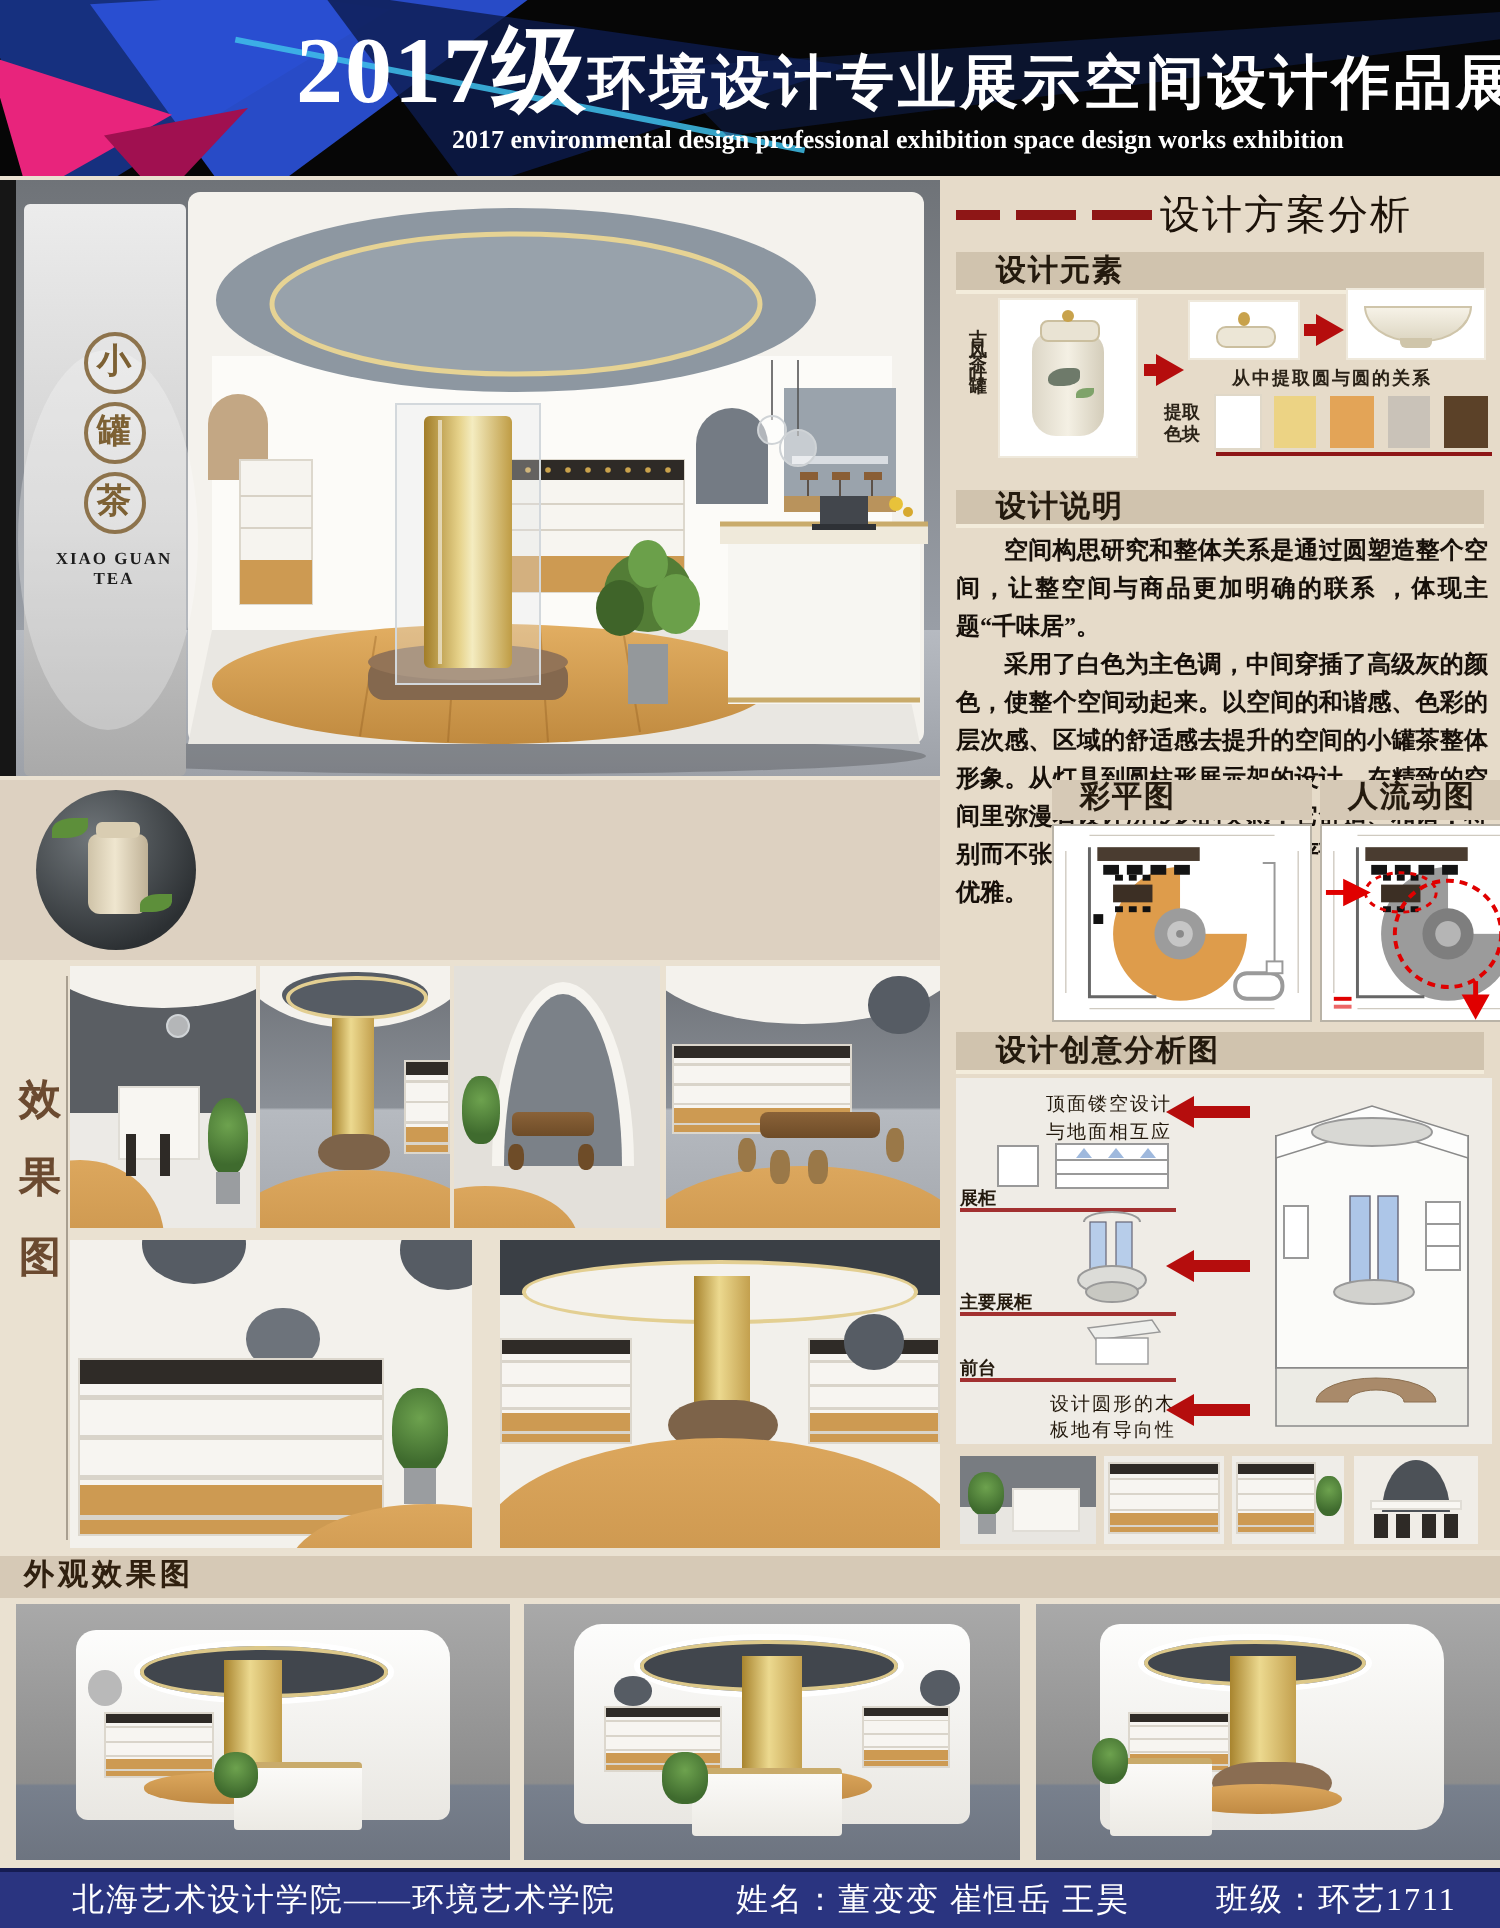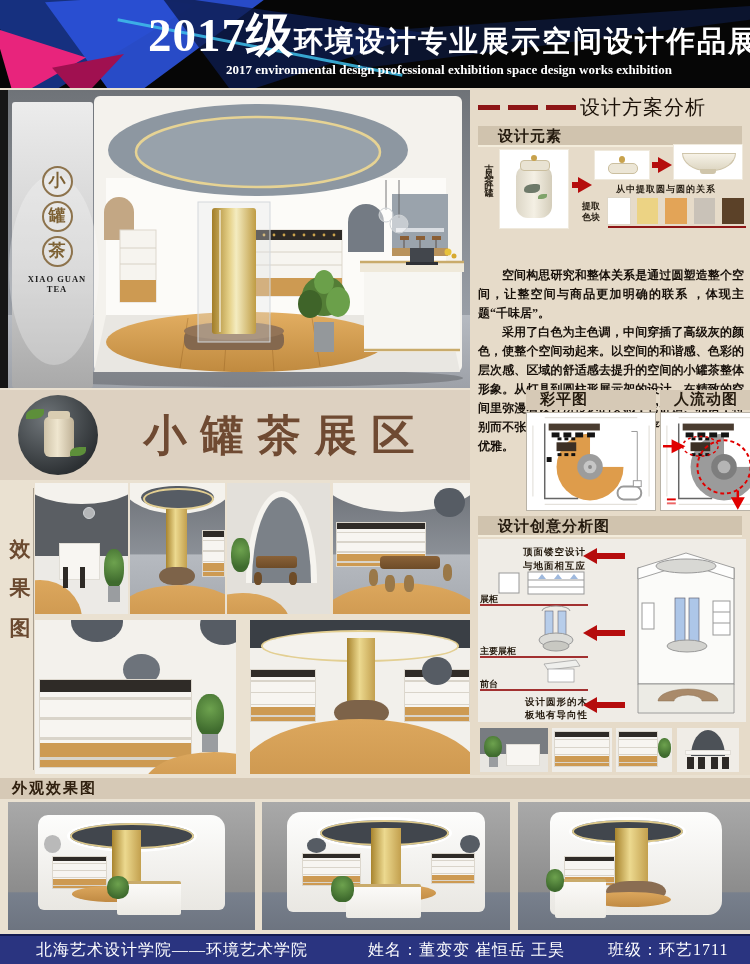--- a/index.html
+++ b/index.html
@@ -37,21 +37,21 @@
   .arrow-l .head{position:absolute;left:0;top:0;width:0;height:0;border-top:8px solid transparent;border-bottom:8px solid transparent;border-right:14px solid #b50d0d;}
   .swatch{width:22px;height:26px;display:inline-block;}
   .redline{position:absolute;height:2px;background:#8e1616;}
   .desc-body{position:absolute;left:8px;top:178px;width:266px;font-size:12px;line-height:19px;
              color:#17100a;font-weight:bold;text-align:justify;}
   .desc-body p{margin:0;text-indent:2em;}
   .plan{position:absolute;width:130px;margin-left:48px;}
   .plan .ph-head{height:20px;font-size:15px;font-weight:bold;color:#241a0e;background:#d6c9b6;padding-left:14px;line-height:19px;letter-spacing:1px;}
   .plan svg{display:block;background:#fff;border:1px solid #b9b3a7;margin-top:2px;}
   .creative-body{position:absolute;left:8px;top:451px;width:268px;height:183px;background:#efece6;}
-  .note{position:absolute;font-size:9.5px;font-weight:bold;color:#241a0e;letter-spacing:1px;}
+  .note{position:absolute;font-size:9.5px;font-weight:normal;color:#241a0e;letter-spacing:1px;}
   .sk-label{position:absolute;font-size:9px;font-weight:bold;color:#241a0e;}
   .sk-line{position:absolute;height:2px;background:#a23030;}
   .mini{position:absolute;overflow:hidden;}
   
   .banner{position:absolute;left:0;top:390px;width:470px;height:90px;background:#ddd1c1;}
   .bcircle{position:absolute;left:18px;top:5px;width:80px;height:80px;border-radius:50%;overflow:hidden;
            background:radial-gradient(circle at 35% 30%,#70767a,#2c3033 75%);}
   .bjar{position:absolute;left:26px;top:22px;width:30px;height:40px;background:linear-gradient(90deg,#cfc3a8,#efe6cf 45%,#bfb196);border-radius:5px 5px 6px 6px;}
   .bjar:before{content:"";position:absolute;left:4px;top:-6px;width:22px;height:8px;background:#d9cdb2;border-radius:3px;}
   .bleaf{position:absolute;background:#5d8f3a;border-radius:60% 0 60% 0;}
@@ -267,20 +267,21 @@
       <div class="abs" style="left:130px;top:53px;width:136px;display:flex;gap:7px;">
         <span class="swatch" style="box-shadow: rgb(224, 216, 200) 0px 0px 0px 1px; background-color: rgb(255, 255, 255);"></span>
         <span class="swatch" style="background-color: rgb(236, 211, 132);"></span>
         <span class="swatch" style="background-color: rgb(227, 164, 87);"></span>
         <span class="swatch" style="background-color: rgb(201, 194, 184);"></span>
         <span class="swatch" style="background-color: rgb(91, 65, 40);"></span>
       </div>
       <div class="redline" style="left:130px;top:81px;width:138px;"></div>
     </div>
 
+    <div class="sec-head" style="top:157px;height:19px;line-height:18px;">设计说明</div>
     <div class="desc-body">
       <p>空间构思研究和整体关系是通过圆塑造整个空间，让整空间与商品更加明确的联系 ，体现主题“千味居”。</p>
       <p>采用了白色为主色调，中间穿插了高级灰的颜色，使整个空间动起来。以空间的和谐感、色彩的层次感、区域的舒适感去提升的空间的小罐茶整体形象。从灯具到圆柱形展示架的设计，在精致的空间里弥漫着设计所传达的美感，它舒适、和谐，特别而不张扬，品味高雅而经典，严谨中透出细部的优雅。</p>
     </div>
 
     <div class="plan" style="left:8px;top:302px;">
       <div class="ph-head">彩平图</div>
       <svg width="128" height="97" viewBox="0 0 130 97">
         <rect x="0" y="0" width="130" height="97" fill="#fff"></rect>
         <g stroke="#cfcac0" stroke-width=".7">
@@ -450,21 +451,20 @@
       <div class="abs stool" style="left:45px;top:29px;width:7px;height:12px;"></div>
     </div>
   </div>
 
   <div class="banner">
     <div class="bcircle">
       <div class="bjar"></div>
       <div class="bleaf" style="left:8px;top:14px;width:18px;height:10px;"></div>
       <div class="bleaf" style="left:52px;top:52px;width:16px;height:9px;"></div>
     </div>
-    <div class="btitle">小罐茶展区</div>
   </div>
 
   <div class="gallery">
     <div class="glabel vtxt">效果图</div>
     <div class="gline"></div>
 
     <div class="ph" style="left:35px;top:1px;width:93px;height:131px;background:linear-gradient(#5a5e63 0 56%,#eceae6 56%);">
       <div class="ceil" style="left:-18%;right:-18%;top:-30%;height:46%;"></div>
       <div class="wood" style="left:-40%;bottom:-34%;width:90%;height:60%;"></div>
       <div class="counter" style="left:26%;top:46%;width:44%;height:28%;"></div>

